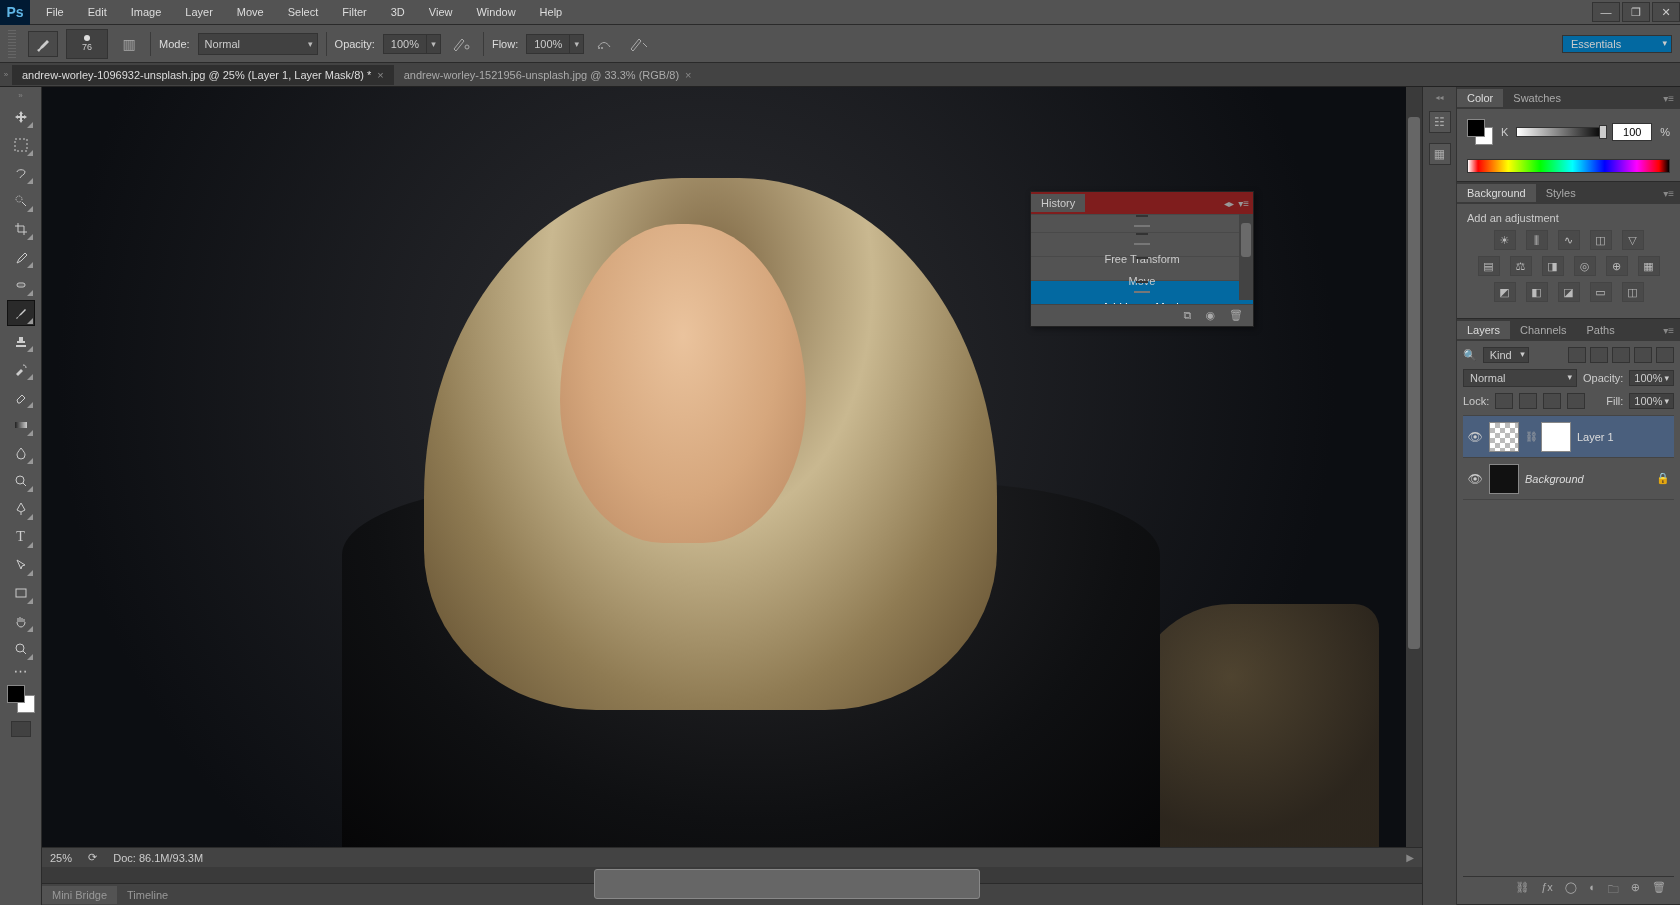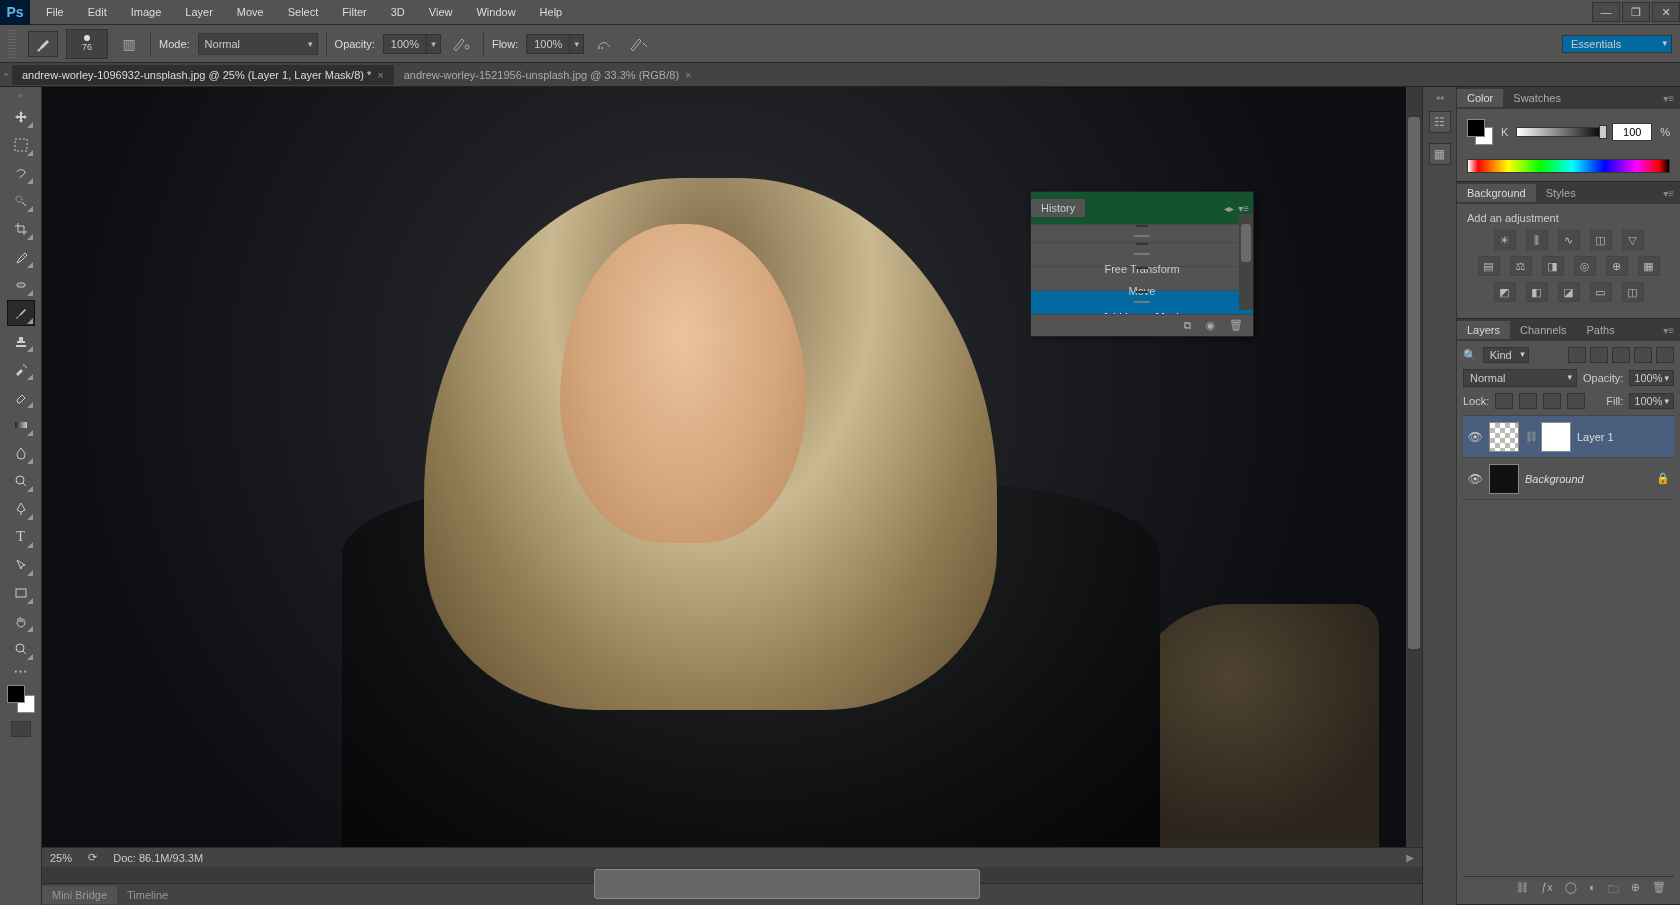--- a/index.html
+++ b/index.html
@@ -72,21 +72,21 @@
   .status-bar{ height:20px; background:#434343; border-top:1px solid #2a2a2a; display:flex; align-items:center; padding:0 8px; gap:16px; color:#ccc; font-size:11px;}
   .status-bar .arrow{ color:#888; font-size:10px; margin-left:auto;}
   .hscroll{ height:16px; background:#3a3a3a; position:relative;}
   .hscroll .thumb{ position:absolute; left:40%; width:28%; top:2px; bottom:2px; background:#666; border-radius:3px;}
   .bottom-tabs{ height:22px; background:#434343; border-top:1px solid #2a2a2a; display:flex; align-items:center; }
   .bottom-tabs .btab{ padding:3px 10px; color:#999; }
   .bottom-tabs .btab.first{ background:#535353;}
 
   
   .history-panel{ position:absolute; left:988px; top:104px; width:224px; background:#535353; border:1px solid #222; box-shadow:2px 2px 6px rgba(0,0,0,.4);}
-  .panel-tabs{ display:flex; background:#14532d; height:32px; align-items:center;}
+  .panel-tabs{ display:flex; background:#7f1d1d; height:22px; align-items:center;}
   .ptab{ padding:3px 10px; color:#ccc; background:#535353; }
   .panel-menu{ margin-left:auto; display:flex; gap:4px; padding-right:4px; color:#999; font-size:10px;}
   .hist-body{ max-height:96px; overflow:hidden; }
   .hist-row{ display:flex; align-items:center; height:24px; padding:0 6px; gap:8px; border-top:1px solid #494949;flex-direction:column;}
   .hist-row .cb{ width:12px; height:12px; border:1px solid #333; background:#414141;}
   .hist-row .ic{ width:16px; height:14px; border:1px solid #777; background:#666;}
   .hist-row.sel{ background:#0369a1; color:#fff;}
   .hist-foot{ display:flex; justify-content:flex-end; gap:14px; padding:4px 10px; border-top:1px solid #444; color:#aaa;}
   .vscroll{ position:absolute; right:0; top:22px; bottom:26px; width:14px; background:#434343;}
   .vscroll .vth{ position:absolute; left:2px; right:2px; top:10%; height:40%; background:#6a6a6a; border-radius:3px;}

